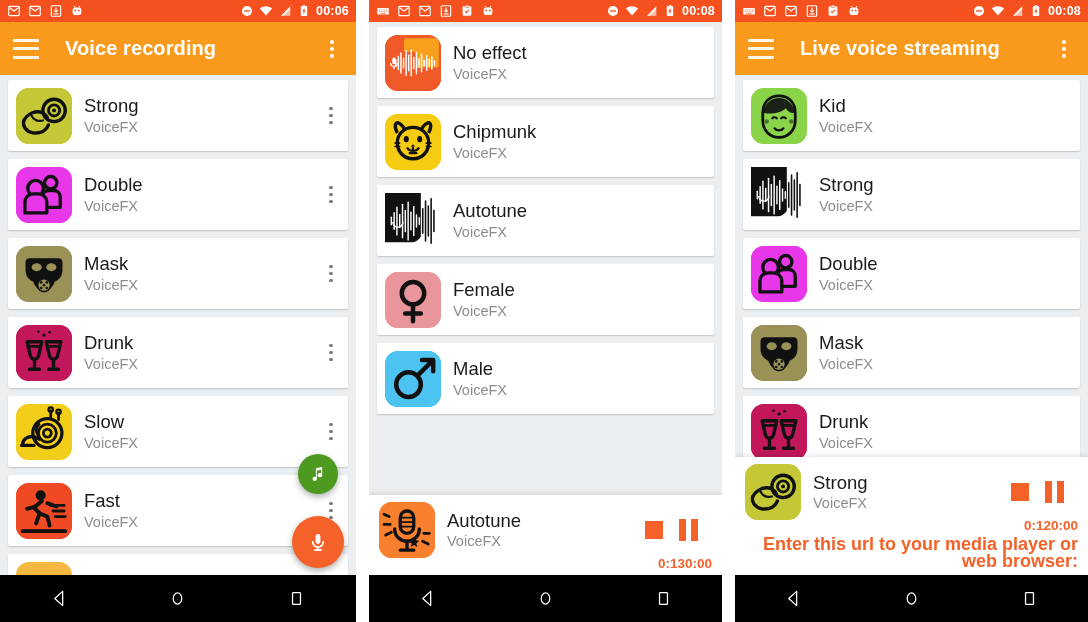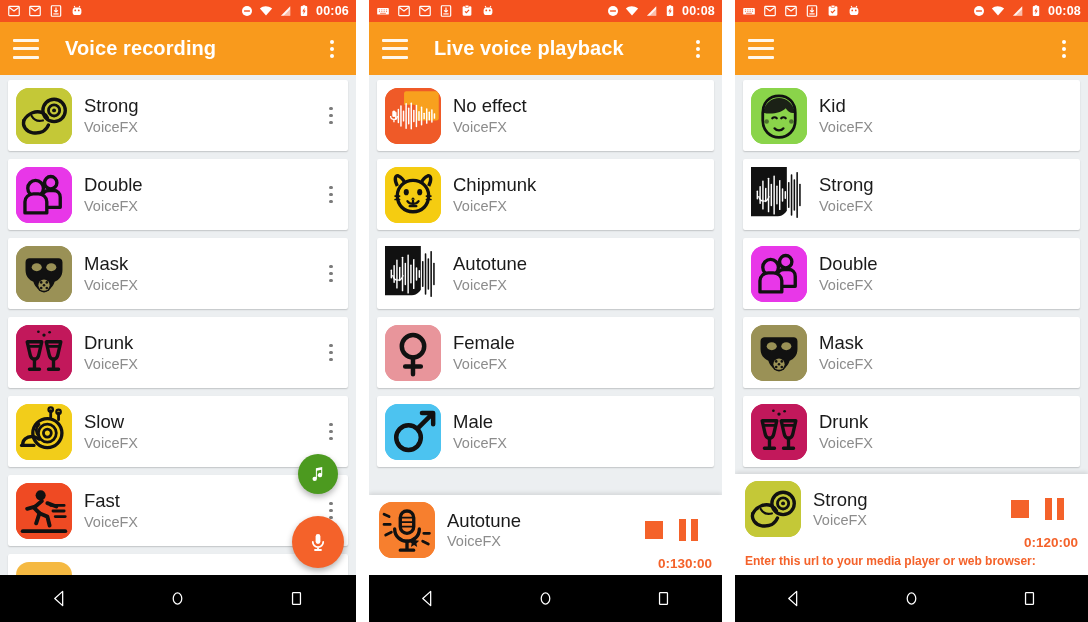--- a/index.html
+++ b/index.html
@@ -137,22 +137,22 @@
   .player .txt { margin-left: 12px; }
   .player .name { font-size: 18.5px; color: #1a1a1a; line-height: 22px; }
   .player .sub { font-size: 14.5px; color: #8c8c8c; line-height: 19px; }
   .player-ctrls { margin-left: auto; display: flex; align-items: center; gap: 16px; padding-right: 14px; }
   .btn-stop { width: 18px; height: 18px; background: #f4622a; cursor: pointer; }
   .btn-pause { width: 19px; height: 22px; display: flex; gap: 5px; cursor: pointer; }
   .btn-pause i { width: 7px; height: 22px; background: #f4622a; display: block; }
   .player-times { display: flex; justify-content: flex-end; margin-top: -2px; }
   .player-times span { font-size: 13.5px; font-weight: bold; color: #f4622a; }
   .player-note {
-    text-align: left;
-    font-size: 12px; font-weight: bold; color: #f4622a;
+    text-align: right;
+    font-size: 18px; font-weight: bold; color: #f4622a;
     line-height: 17px; margin-top: 3px; padding-bottom: 1px;
   }
 
   
   .navbar {
     height: 47px; background: #000000;
     display: flex; align-items: center; justify-content: space-around;
     flex: 0 0 47px;
   }
   .navbtn { width: 34px; height: 34px; display: flex; align-items: center; justify-content: center; cursor: pointer; }
@@ -435,33 +435,20 @@
           <svg class="sbicon" viewBox="0 0 24 24">
             <path d="M21 4v16H5z" fill="#ffffff" opacity=".95"></path>
             <path d="M21 20H9.8L21 8.4z" fill="#f4511e" opacity=".35"></path>
           </svg>
           <svg class="sbicon" viewBox="0 0 24 24">
             <rect x="6.5" y="3.5" width="11" height="17" rx="1.6" fill="#ffffff"></rect>
             <rect x="9.5" y="2" width="5" height="2" rx=".8" fill="#ffffff"></rect>
             <path d="M13.2 6.5L9 13h2.6l-.8 5 4.2-6.8h-2.6z" fill="#f4511e"></path>
           </svg>
           <span class="sb-time">00:08</span>
-        </div>
-      </div>
-      <div class="appbar">
-        <div class="hamburger">
-          <i></i>
-          <i></i>
-          <i></i>
-        </div>
-        <div class="appbar-title">Live voice playback</div>
-        <div class="kebab">
-          <i></i>
-          <i></i>
-          <i></i>
         </div>
       </div>
       <div class="list">
         <div class="card">
           <div class="ico" style="background: rgb(239, 90, 40);">
             <svg viewBox="0 0 100 100" width="100%" height="100%">
               <rect x="0" y="0" width="100" height="100" fill="#ef5a28"></rect>
               <rect x="34" y="6" width="62" height="52" rx="4" fill="#f8a01e"></rect>
               <path d="M34 58h18l-6 12z" fill="#f8a01e"></path>
               <rect x="4" y="30" width="52" height="40" rx="4" fill="#ef5a28"></rect>
@@ -667,20 +654,21 @@
           </svg>
           <span class="sb-time">00:08</span>
         </div>
       </div>
       <div class="appbar">
         <div class="hamburger">
           <i></i>
           <i></i>
           <i></i>
         </div>
+        <div class="appbar-title">Live voice streaming</div>
         <div class="kebab">
           <i></i>
           <i></i>
           <i></i>
         </div>
       </div>
       <div class="list">
         <div class="card">
           <div class="ico" style="background: rgb(138, 212, 74);">
             <svg viewBox="0 0 100 100" width="100%" height="100%">

